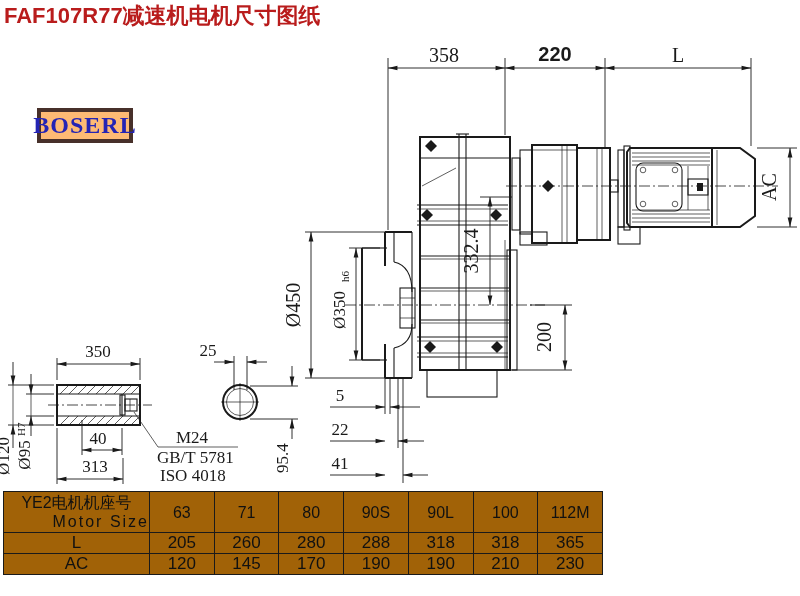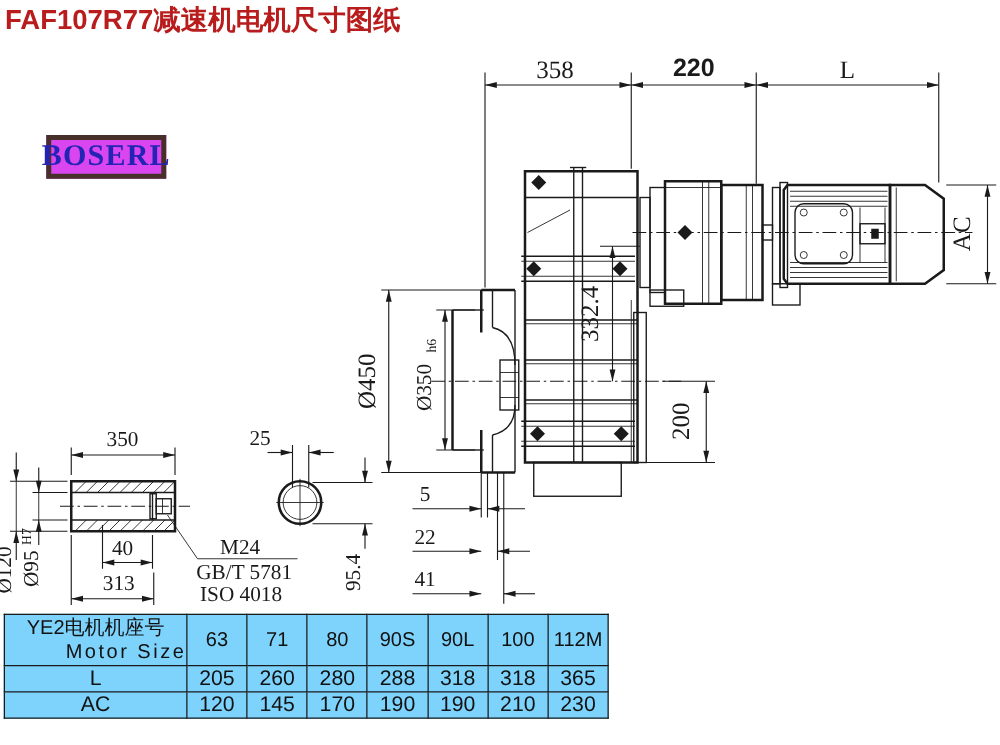--- a/index.html
+++ b/index.html
@@ -1,36 +1,36 @@
 <!DOCTYPE html>
 <html><head>
 <meta charset="utf-8">
 <style>
   html,body{margin:0;padding:0;background:#fff;}
   .page{position:relative;width:800px;height:596px;background:#fff;overflow:hidden;
         font-family:"Liberation Sans", sans-serif;color:#111;}
   .title{position:absolute;left:4px;top:1px;font-size:22px;font-weight:700;
          letter-spacing:0px;color:#b91c1c;white-space:nowrap;}
   .logo{position:absolute;left:37px;top:108px;width:88px;height:27px;
-        border:4px solid #47302a;background:#d946ef;display:flex;align-items:center;justify-content:center;}
+        border:4px solid #47302a;background:#fdba74;display:flex;align-items:center;justify-content:center;}
   .logo span{font-family:"Liberation Serif", serif;font-weight:700;font-size:24px;
         color:#2424b4;letter-spacing:1px;}
   svg{position:absolute;left:0;top:0;}
   svg text{font-family:"Liberation Serif", serif;fill:#1a1a1a;}
   .ol{stroke:#1a1a1a;stroke-width:2;fill:none;}
   .md{stroke:#1a1a1a;stroke-width:1.1;fill:none;}
   .tn{stroke:#1a1a1a;stroke-width:0.7;fill:none;}
   .dim{stroke:#1a1a1a;stroke-width:0.9;fill:none;}
   .cl{stroke:#1a1a1a;stroke-width:0.8;fill:none;stroke-dasharray:11 3 2 3;}
   .dt{font-size:17px;}
   .dt2{font-size:20px;}
   .dtb{font-family:"Liberation Sans", sans-serif;font-weight:700;font-size:20px;}
   .sub{font-size:11px;}
-  table.mt{position:absolute;left:3px;top:491px;width:484px;border-collapse:collapse;
-        table-layout:fixed;background:#7dd3fc;}
+  table.mt{position:absolute;left:3px;top:491px;width:600px;border-collapse:collapse;
+        table-layout:fixed;background:#a16207;}
   table.mt td{border:1.5px solid #1a1a1a;text-align:center;vertical-align:middle;
         font-size:17px;padding:0;height:20px;color:#111;}
   table.mt td.hd{height:40px;line-height:19px;font-size:16px;}
   table.mt .ms{letter-spacing:2px;text-align:right;}
   table.mt col.c0{width:146px;}
 </style>
 </head>
 <body>
 
 <div class="page">

